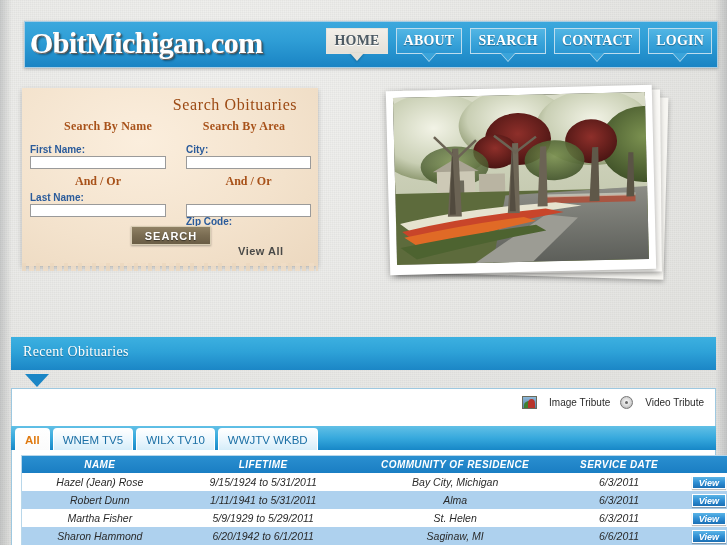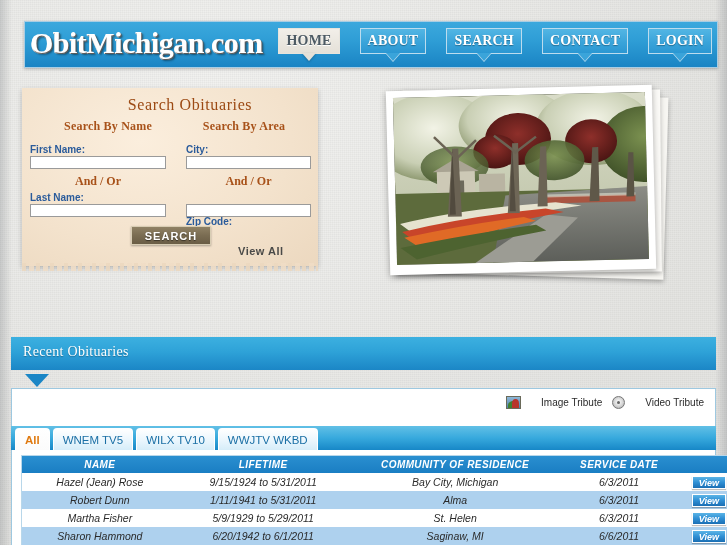--- a/index.html
+++ b/index.html
@@ -60,21 +60,21 @@
     font-size: 30px;
     letter-spacing: -0.5px;
     color: #ffffff;
     text-shadow: 1px 1px 0 #5c5c5c, 2px 2px 2px rgba(0,0,0,0.45), 0 1px 0 #ddd;
     white-space: nowrap;
   }
   .nav {
     position: absolute;
     right: 5px; top: 6px;
     display: flex;
-    gap: 20px;
+    gap: 8px;
   }
   .nav-item {
     position: relative;
     height: 26px;
     padding: 0 7px;
     display: flex;
     align-items: center;
     justify-content: center;
     font-family: "Liberation Serif", serif;
     font-weight: bold;
@@ -134,20 +134,21 @@
     opacity: 0.85;
   }
   .sp-title {
     position: absolute;
     left: 0; top: 8px; width: 336px;
     text-align: center;
     font-family: "Liberation Serif", serif;
     font-size: 16px;
     color: #9c4a14;
     letter-spacing: 0.6px;
+    padding-left: 45px;
   }
   .sp-sub {
     position: absolute;
     top: 31px;
     font-family: "Liberation Serif", serif;
     font-weight: bold;
     font-size: 12px;
     color: #a8521a;
     letter-spacing: 0.2px;
   }
@@ -284,21 +285,21 @@
     box-sizing: border-box;
   }
   .tribute-bar {
     position: absolute;
     right: 11px; top: 7px;
     display: flex;
     align-items: center;
     gap: 10px;
   }
   .tribute {
-    display: flex; align-items: center; gap: 20px;
+    display: flex; align-items: center; gap: 12px;
     font-family: "Liberation Sans", sans-serif;
     font-size: 10px;
     color: #2b2b2b;
     cursor: pointer;
   }
   .icon-image-tribute {
     width: 15px; height: 13px;
     background: linear-gradient(180deg, #8fb8d8 0%, #4f7fa8 100%);
     border: 1px solid #6a6a5a;
     position: relative;

